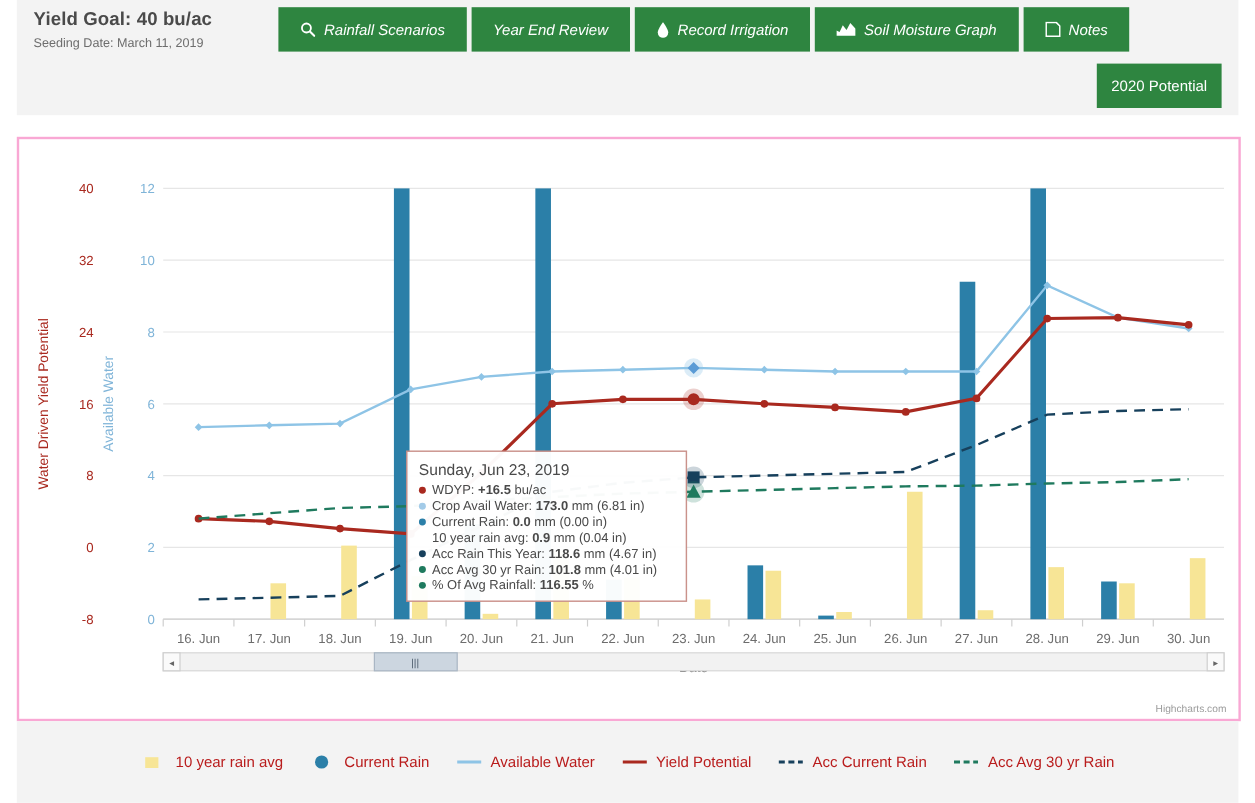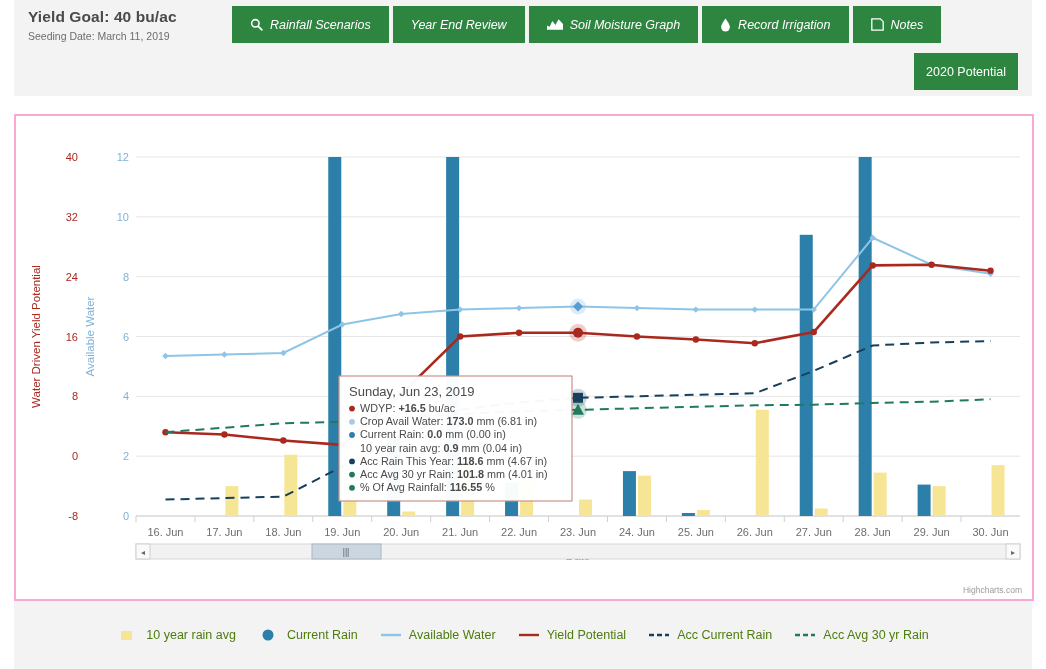--- a/index.html
+++ b/index.html
@@ -51,21 +51,21 @@
   .credit{
     position:absolute;right:10px;bottom:4px;font-size:8.5px;color:#9b9b9b;
   }
 
   
   .legend{
     position:absolute;left:14px;top:601px;width:1018px;height:68px;
     background:#f3f3f3;display:flex;align-items:center;justify-content:center;
     gap:22px;
   }
-  .lg{display:flex;align-items:center;gap:7px;font-size:12.5px;color:#4d7c0f;text-align:right;}
+  .lg{display:flex;align-items:center;gap:7px;font-size:12.5px;color:#b91c1c;text-align:right;}
 
   svg{display:block;}
   text{font-family:"Liberation Sans", sans-serif;}
 </style>
 </head>
 <body>
 
 <div class="page">
 
   <div class="header">
@@ -84,34 +84,34 @@
         </span>
         <span>Rainfall Scenarios</span>
       </button>
 
       <button class="gbtn">
         <span>Year End Review</span>
       </button>
 
       <button class="gbtn">
         <span class="ico">
+          <svg width="11" height="14" viewBox="0 0 12 16">
+              <path d="M6 0.6 C6 0.6 11 7 11 10.4 A5 5 0 0 1 1 10.4 C1 7 6 0.6 6 0.6 Z" fill="#fff"></path>
+            </svg>
+        </span>
+        <span>Record Irrigation</span>
+      </button>
+
+      <button class="gbtn">
+        <span class="ico">
           <svg width="16" height="13" viewBox="0 0 18 14">
               <path d="M0 13 L0 8 L3 9.5 L6 3 L9.5 7.5 L13 1 L18 6.5 L18 13 Z" fill="#fff"></path>
             </svg>
         </span>
         <span>Soil Moisture Graph</span>
-      </button>
-
-      <button class="gbtn">
-        <span class="ico">
-          <svg width="11" height="14" viewBox="0 0 12 16">
-              <path d="M6 0.6 C6 0.6 11 7 11 10.4 A5 5 0 0 1 1 10.4 C1 7 6 0.6 6 0.6 Z" fill="#fff"></path>
-            </svg>
-        </span>
-        <span>Record Irrigation</span>
       </button>
 
       <button class="gbtn">
         <span class="ico">
           <svg width="13" height="13" viewBox="0 0 16 16">
               <path d="M1 1 H11.5 L15 4.5 V15 H1 Z" fill="none" stroke="#fff" stroke-width="1.6"></path>
             </svg>
         </span>
         <span>Notes</span>
       </button>

